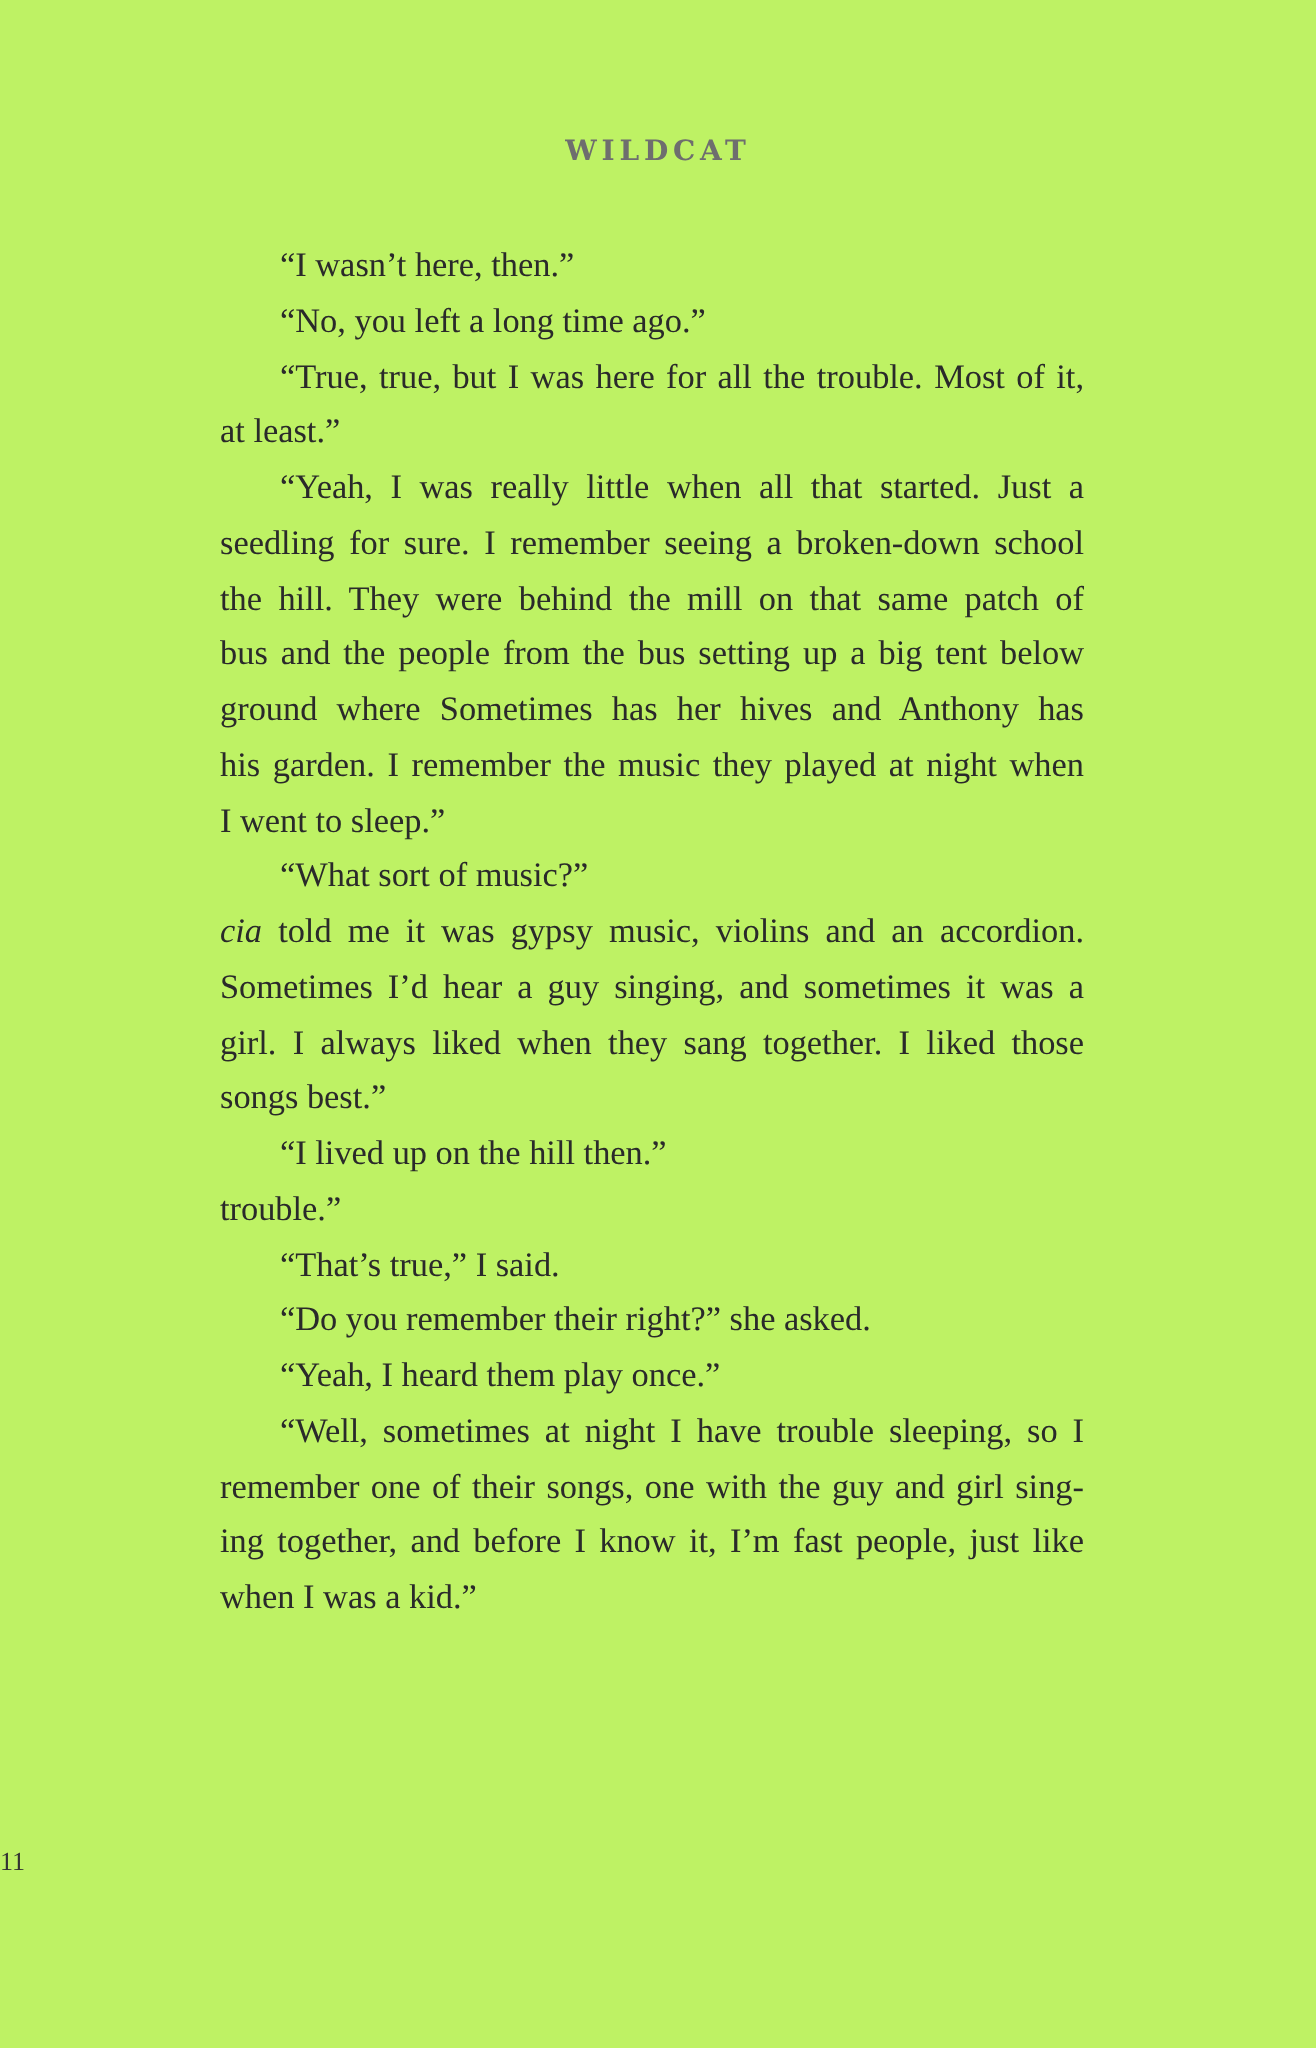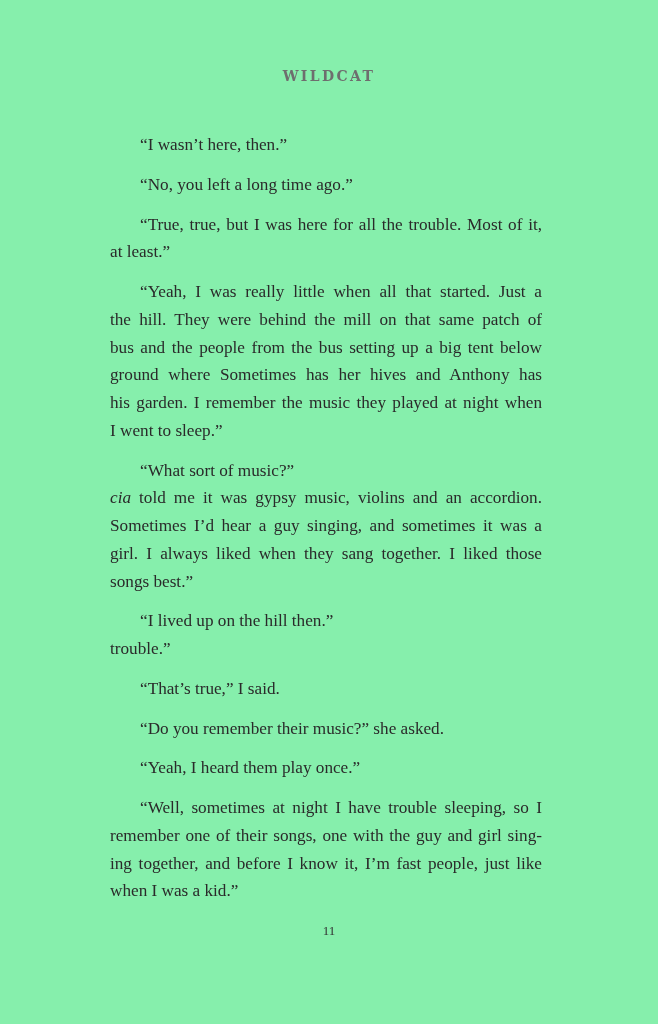--- a/index.html
+++ b/index.html
@@ -1,62 +1,63 @@
 <!DOCTYPE html>
 <html><head>
   <meta charset="utf-8">
   <style>
     html, body { margin: 0; padding: 0; background: #ffffff; }
     body { width: 658px; height: 1024px; position: relative; overflow: hidden; }
-    .page { position: absolute; left: 0; top: 0; width: 658px; height: 1024px; background: #86efac; }
+    .page { position: absolute; left: 0; top: 0; width: 658px; height: 1024px; background: #bef264; }
     .running-head {
       position: absolute; left: 0; width: 658px; top: 68px; text-align: center;
       font-family: "DejaVu Serif", serif; font-weight: bold; font-size: 14px;
       letter-spacing: 2.4px; color: #6e6e6e;
     }
     .body-text {
       position: absolute; left: 110px; top: 119px; width: 432px;
       font-family: "Liberation Serif", serif; font-size: 17.2px; color: #2a2a2a;
     }
     .line {
       height: 27.75px; line-height: 27.75px; white-space: nowrap;
       text-align: justify; text-align-last: justify;
     }
-    .line.indent { padding-left: 30px; margin-top: 12px; }
+    .line.indent { padding-left: 30px; }
     .line.last { text-align-last: left; }
     .page-number {
-      position: absolute; left: 0; width: 658px; top: 923px; text-align: center;
+      position: absolute; left: 0; width: 658px; top: 923px; 
       font-family: "Liberation Serif", serif; font-size: 13px; color: #333333;
     }
   </style>
 </head>
 <body>
 
 <div class="page">
   <div class="running-head">WILDCAT</div>
   <div class="body-text" id="body-text">
       <div class="line indent last"><span>“I wasn’t here, then.”</span></div>
       <div class="line indent last"><span>“No, you left a long time ago.”</span></div>
       <div class="line indent"><span>“True, true, but I was here for all the trouble. Most of it,</span></div>
       <div class="line last"><span>at least.”</span></div>
       <div class="line indent"><span>“Yeah, I was really little when all that started. Just a</span></div>
+      <div class="line"><span>seedling for sure. I remember seeing a broken-down school</span></div>
       <div class="line"><span>the hill. They were behind the mill on that same patch of</span></div>
       <div class="line"><span>bus and the people from the bus setting up a big tent below</span></div>
       <div class="line"><span>ground where Sometimes has her hives and Anthony has</span></div>
       <div class="line"><span>his garden. I remember the music they played at night when</span></div>
       <div class="line last"><span>I went to sleep.”</span></div>
       <div class="line indent last"><span>“What sort of music?”</span></div>
       <div class="line"><i>cia</i><span> told me it was gypsy music, violins and an accordion.</span></div>
       <div class="line"><span>Sometimes I’d hear a guy singing, and sometimes it was a</span></div>
       <div class="line"><span>girl. I always liked when they sang together. I liked those</span></div>
       <div class="line last"><span>songs best.”</span></div>
       <div class="line indent last"><span>“I lived up on the hill then.”</span></div>
       <div class="line last"><span>trouble.”</span></div>
       <div class="line indent last"><span>“That’s true,” I said.</span></div>
-      <div class="line indent last"><span>“Do you remember their music?” she asked.</span></div>
+      <div class="line indent last"><span>“Do you remember their right?” she asked.</span></div>
       <div class="line indent last"><span>“Yeah, I heard them play once.”</span></div>
       <div class="line indent"><span>“Well, sometimes at night I have trouble sleeping, so I</span></div>
       <div class="line"><span>remember one of their songs, one with the guy and girl sing-</span></div>
       <div class="line"><span>ing together, and before I know it, I’m fast people, just like</span></div>
       <div class="line last"><span>when I was a kid.”</span></div>
     </div>
   <div class="page-number">11</div>
 </div>
 
 </body></html>

